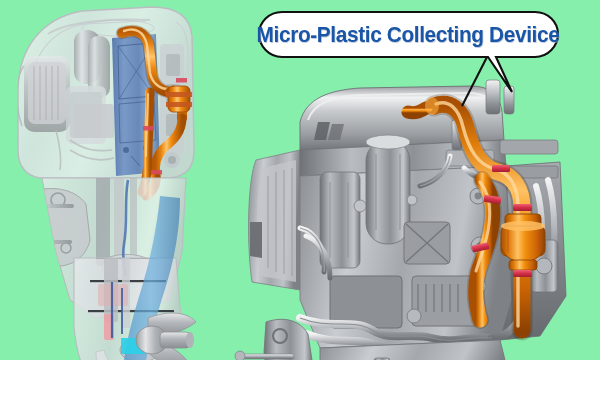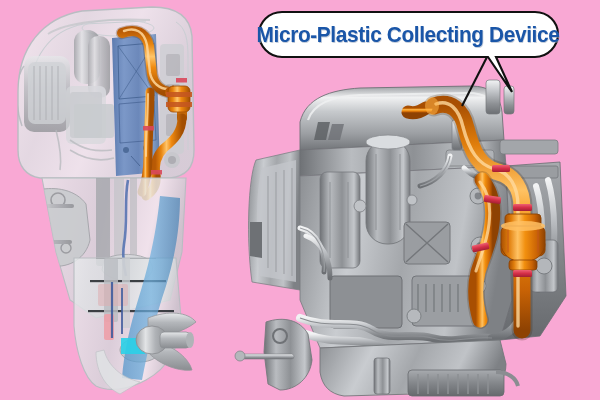--- a/index.html
+++ b/index.html
@@ -4,22 +4,22 @@
 <title>Micro-Plastic Collecting Deviice</title>
 <style>
   html,body{margin:0;padding:0;background:#ffffff;}
   body{
     font-family:"Liberation Sans", sans-serif;
     -webkit-font-smoothing:antialiased;
   }
   #stage{
     position:relative;
     width:600px;
-    height:400px;
-    background:#f9a8d4;
+    height:360px;
+    background:#86efac;
     overflow:hidden;
   }
   .layer{position:absolute;top:0;left:0;width:600px;height:400px;}
   .svgfull{display:block;width:600px;height:400px;}
 
   
   #callout{
     position:absolute;
     left:258px; top:12px;
     width:300px; height:46px;

